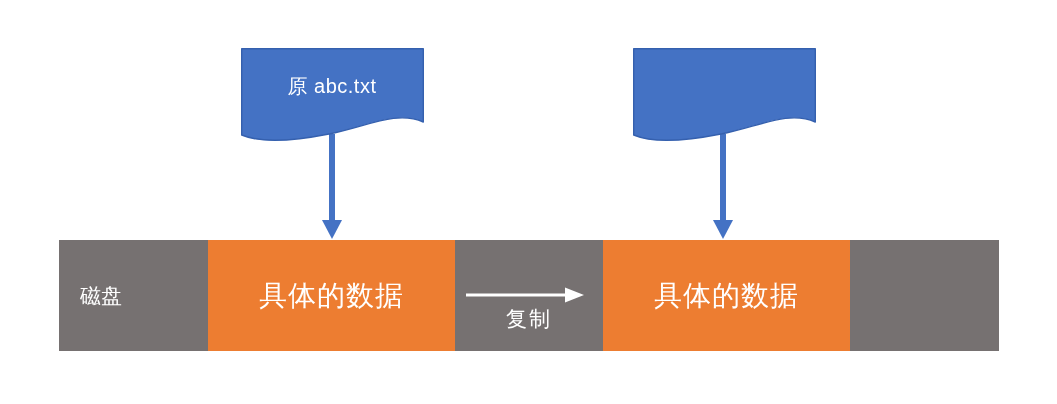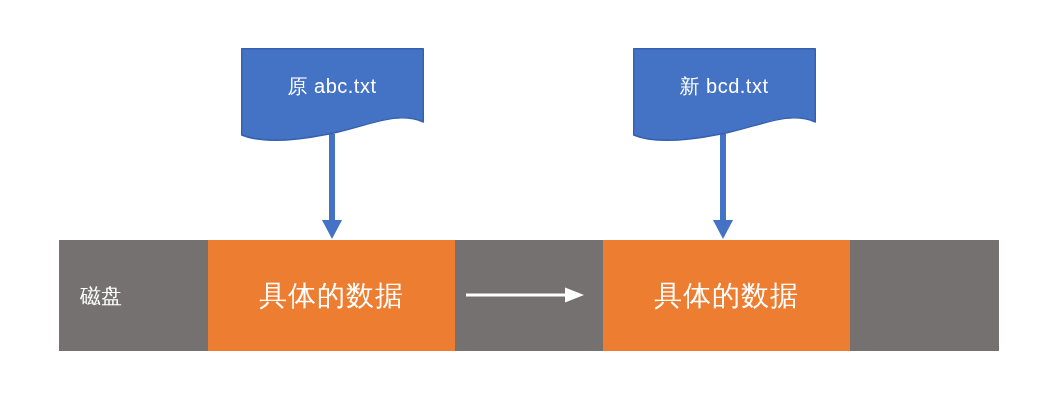--- a/index.html
+++ b/index.html
@@ -134,30 +134,30 @@
   </svg>
 
   <svg class="doc-shape" style="left:241px" width="183" height="98" viewBox="0 0 183 98" aria-hidden="true">
     <path class="doc" d="M0.7,0.7 H182.3 V74 C155,62 125,79 88,86 C55,92.5 22,96 0.7,87 Z"></path>
   </svg>
   <div class="doc-label" style="left:241px">原 abc.txt</div>
 
   <svg class="doc-shape" style="left:633px" width="183" height="98" viewBox="0 0 183 98" aria-hidden="true">
     <path class="doc" d="M0.7,0.7 H182.3 V74 C155,62 125,79 88,86 C55,92.5 22,96 0.7,87 Z"></path>
   </svg>
-  <div class="doc-label" style="left:633px">新 bcd.txt</div>
 
   <div class="disk-bar"></div>
   <div class="disk-label">磁盘</div>
 
   <div class="data-block" style="left:208px">
     <span>具体的数据</span>
   </div>
   <div class="data-block" style="left:603px">
     <span>具体的数据</span>
   </div>
 
   <svg class="copy-arrow" width="130" height="20" viewBox="0 0 130 20" aria-hidden="true">
     <line x1="7" y1="10" x2="106" y2="10"></line>
     <polygon points="106,2.5 106,17.5 125,10"></polygon>
   </svg>
+  <div class="copy-label">复制</div>
 
 </div>
 
 </body></html>

